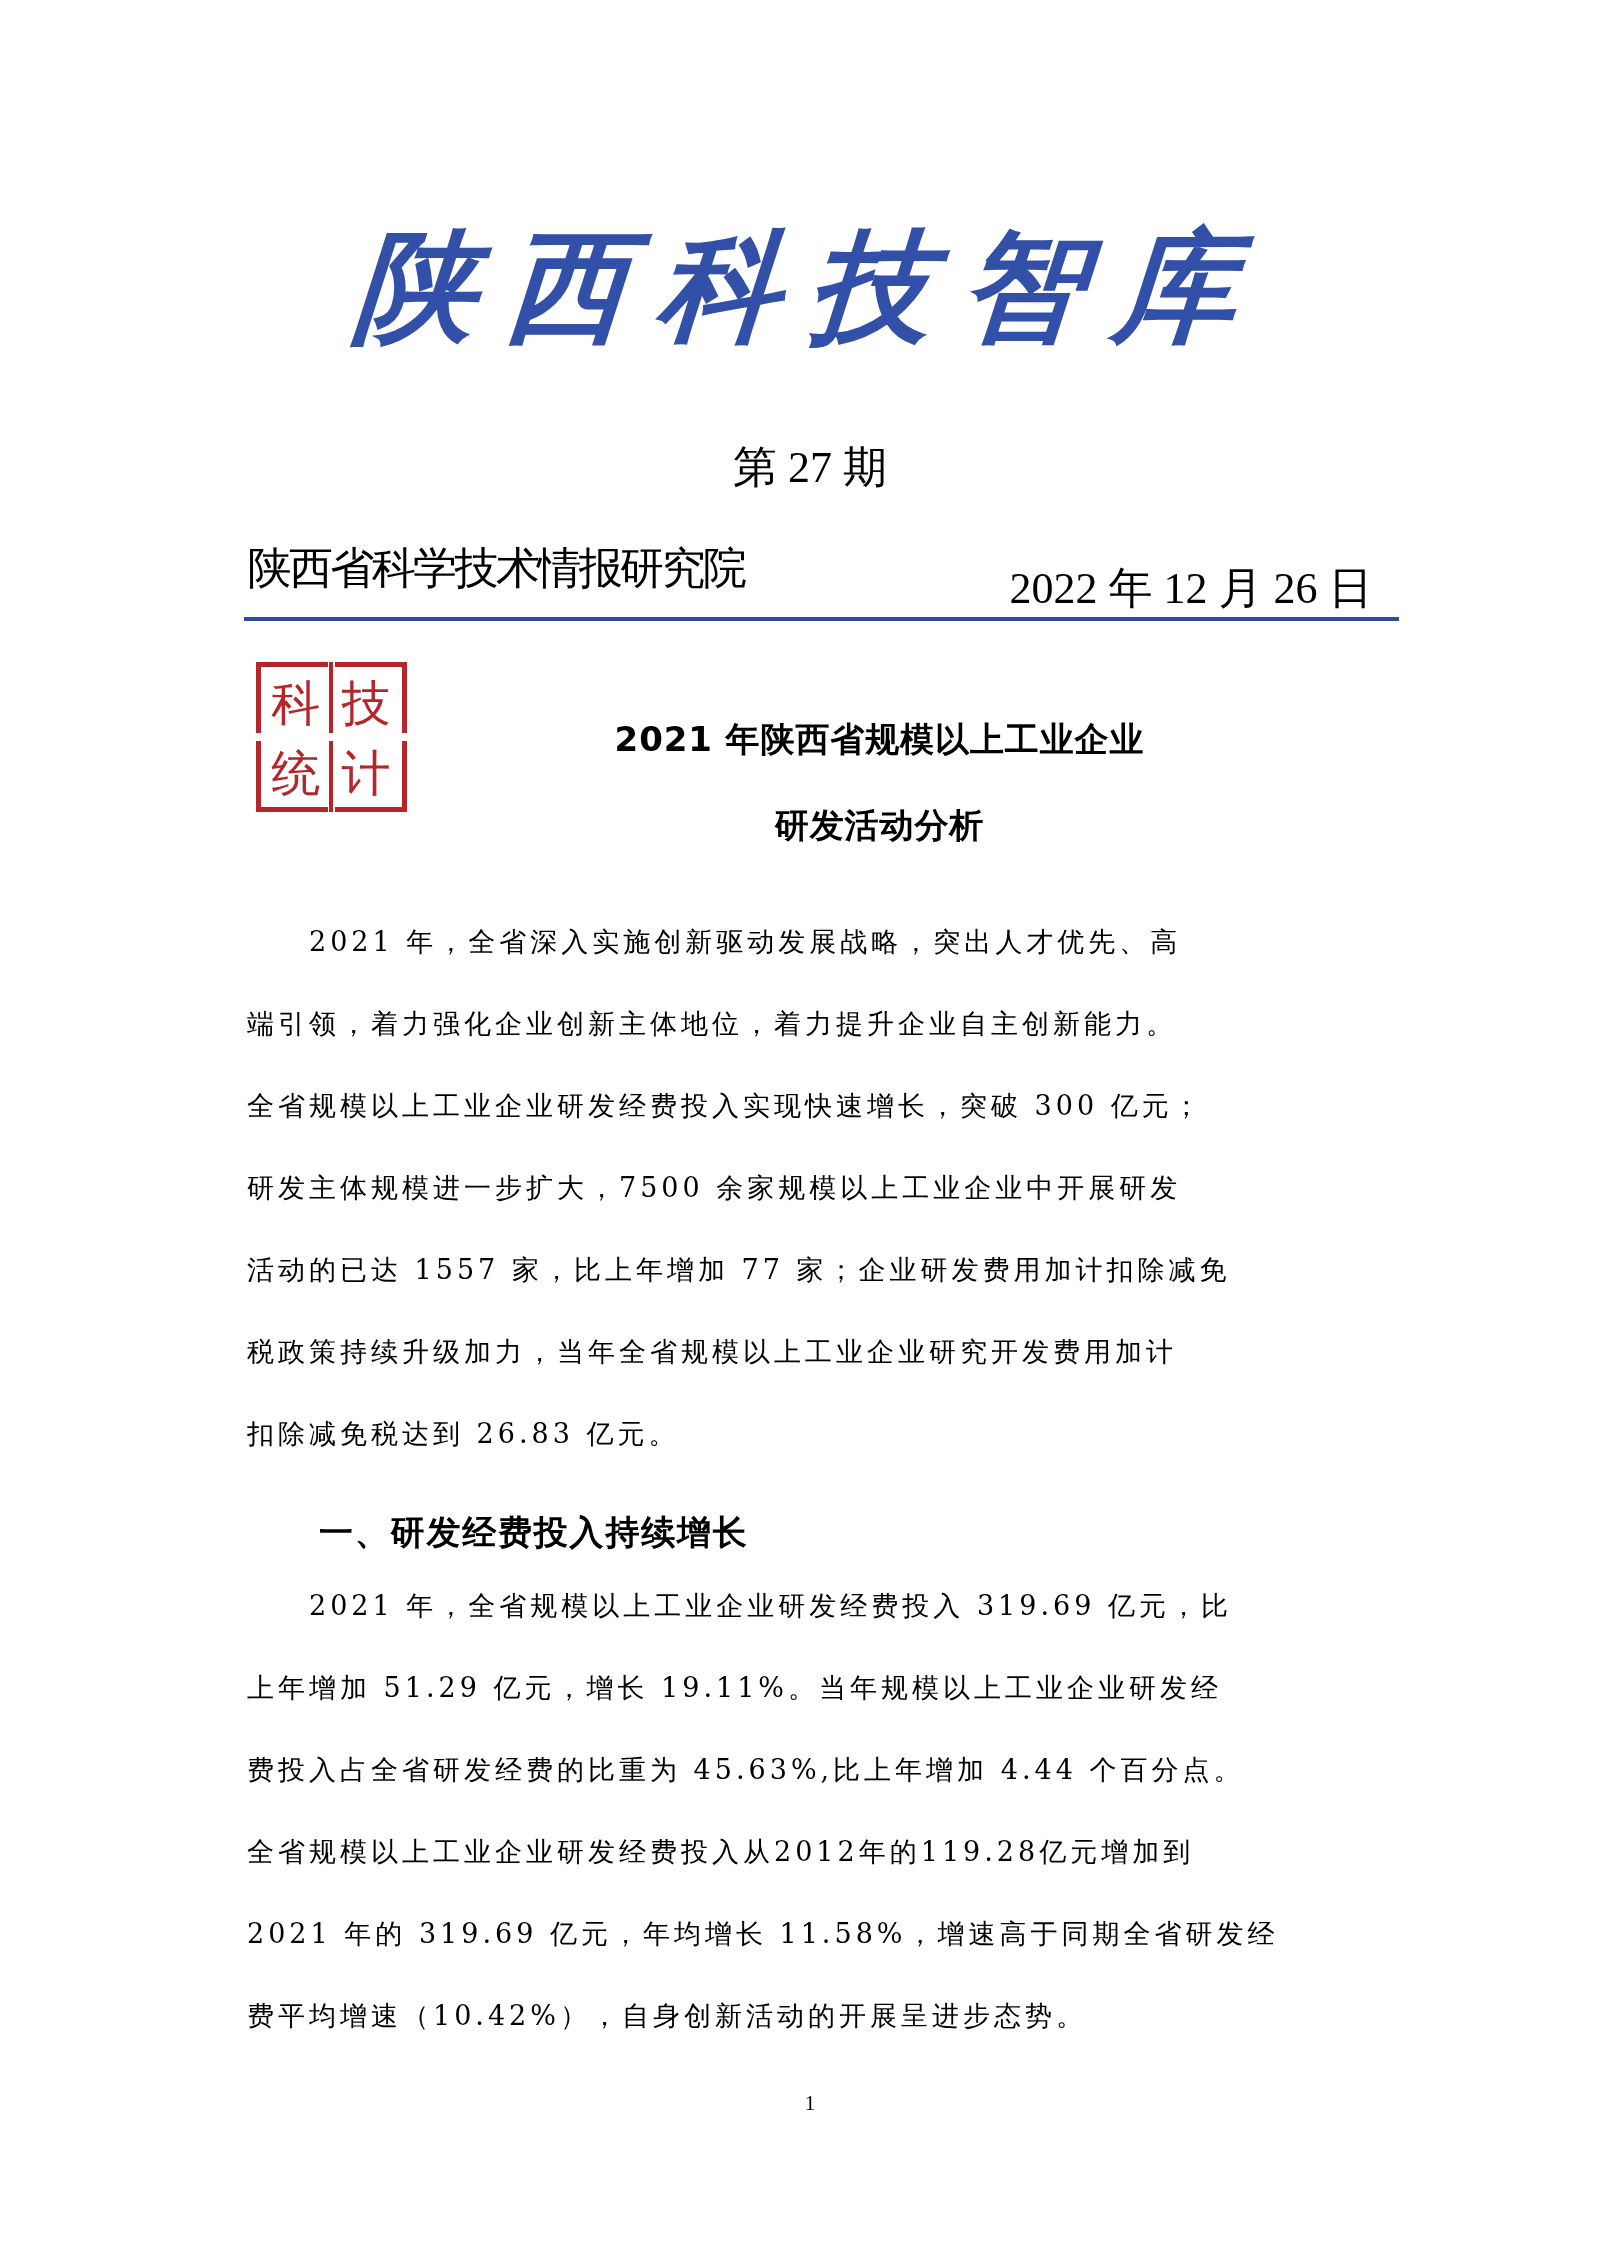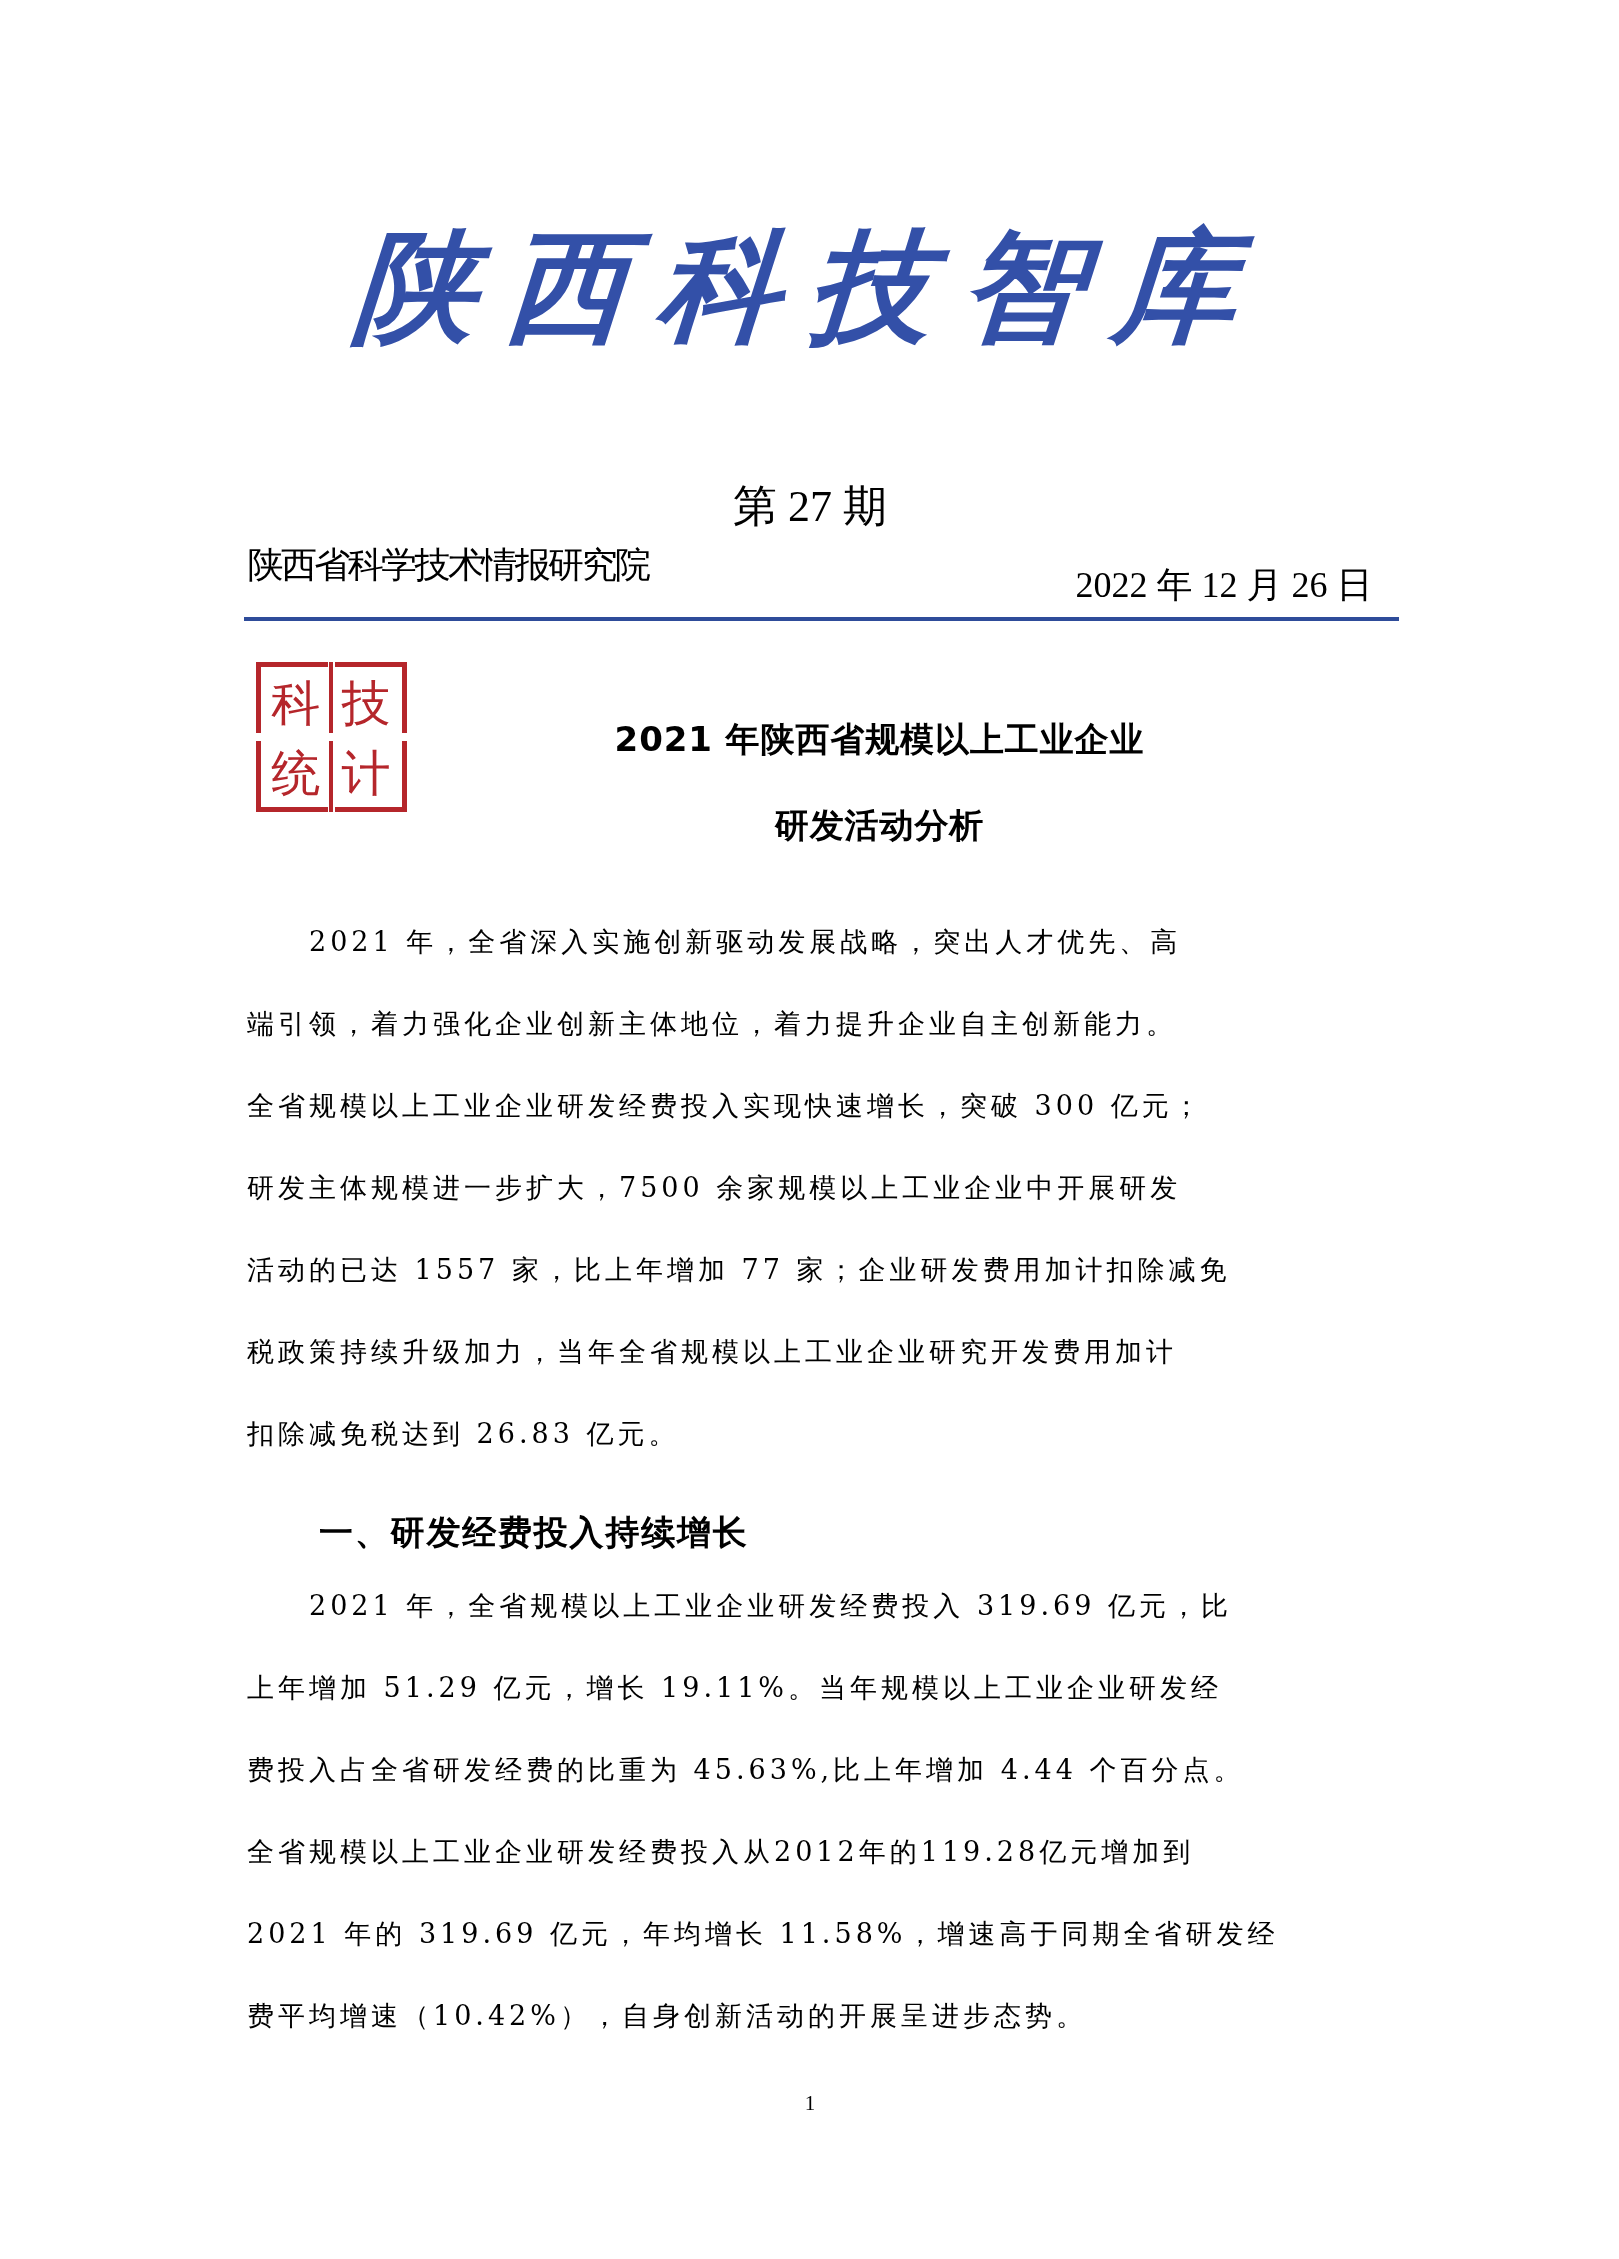--- a/index.html
+++ b/index.html
@@ -5,24 +5,24 @@
   html, body { margin: 0; padding: 0; background: #ffffff; }
   body { width: 1620px; height: 2259px; position: relative; overflow: hidden;
          font-family: "DejaVu Serif", "Liberation Serif", serif; color: #000; }
 
   .masthead { position: absolute; left: 0; width: 1620px; top: 225px; text-align: center;
               font-family: "DejaVu Serif", serif; font-size: 122px; font-weight: bold;
               color: #3350A8; letter-spacing: 30px; font-style: italic;
               transform: skewX(-4deg); line-height: 1; }
 
   .issue { position: absolute; left: 0; width: 1620px; top: 446px; text-align: center;
-           font-family: "Liberation Serif", serif; font-size: 44px; line-height: 1; margin-top: 39px; }
+           font-family: "Liberation Serif", serif; font-size: 44px; line-height: 1; }
 
   .meta-row { position: absolute; left: 244px; width: 1155px; top: 547px; height: 53px;
-              font-family: "Liberation Serif", serif; font-size: 36px; line-height: 1; }
+              font-family: "Liberation Serif", serif; font-size: 44px; line-height: 1; }
   .meta-row .org { position: absolute; left: 3.5px; top: 0; letter-spacing: -2.6px; }
   .meta-row .date { position: absolute; right: 26.5px; top: 0; margin-top: 20px; }
 
   .rule { position: absolute; left: 244px; width: 1155px; top: 617px; height: 4.4px; background: #2E4C9A; }
 
   .logo { position: absolute; left: 256px; top: 662px; width: 152px; height: 150px; }
   .logo .seg { position: absolute; background: #B5262B; }
   .logo .ch { position: absolute; font-family: "DejaVu Serif", serif; font-size: 49px; color: #B5262B;
               width: 62px; height: 62px; text-align: center; line-height: 62px; }
 

